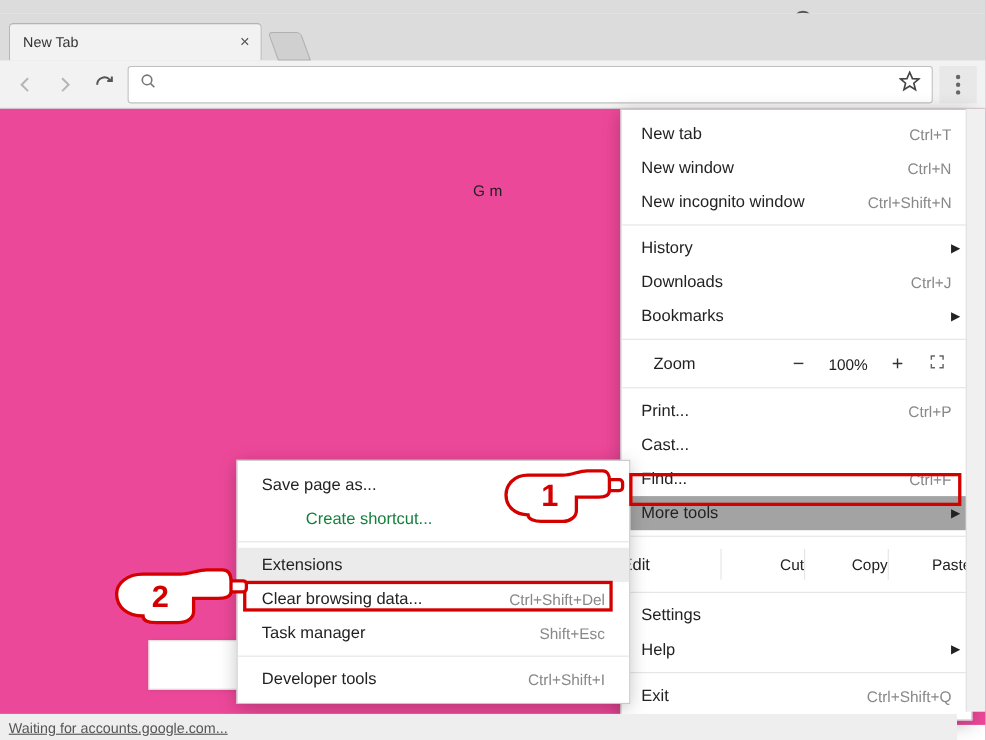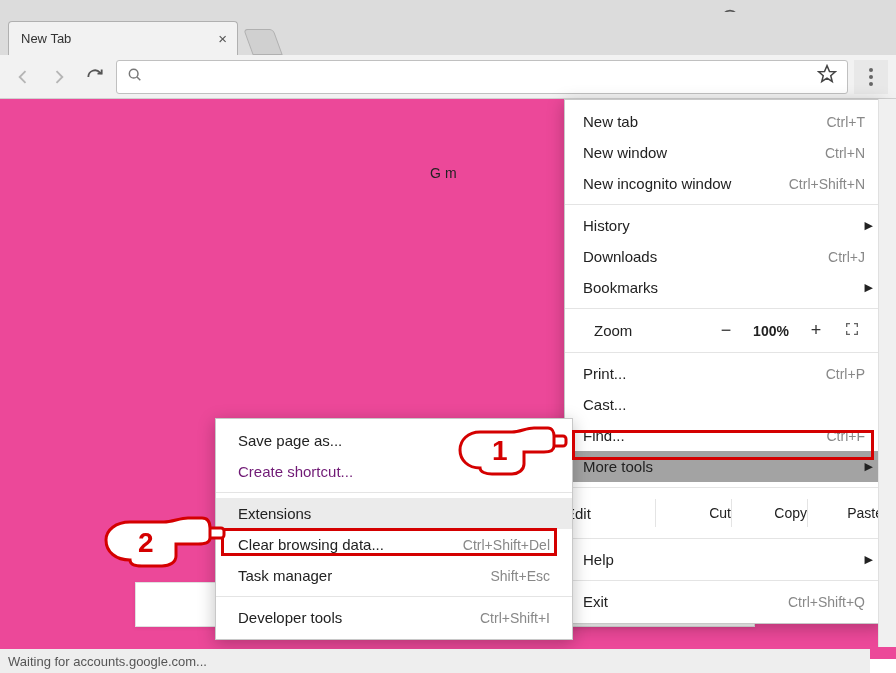--- a/index.html
+++ b/index.html
@@ -37,43 +37,43 @@
 
 .main-menu { position: absolute; top: 99px; left: 564px; width: 320px; background: #fff; border: 1px solid #c8c8c8; box-shadow: 0 4px 16px rgba(0,0,0,0.25); font-size: 15px; color: #222; padding: 6px 0; }
 .mitem { display: flex; align-items: center; justify-content: space-between; padding: 7px 18px; position: relative; }
 .mitem.hl { background: #a3a3a3; }
 .mitem .shortcut { color: #888; font-size: 14px; }
 .mitem .arrow { position: absolute; right: 10px; color: #222; font-size: 11px; }
 .sep { height: 1px; background: #e4e4e4; margin: 5px 0; }
 .zoomrow { display: flex; align-items: center; padding: 6px 12px 6px 18px; margin-left: 11px; }
 .zoomrow .lbl { flex: 1; }
 .zoomrow .zbtn { width: 34px; text-align: center; color: #333; font-size: 18px; }
-.zoomrow .zval { width: 56px; text-align: center; font-size: 14px; font-weight: bold; }
+.zoomrow .zval { width: 56px; text-align: center; font-size: 14px; }
 .zoomrow .fs { width: 38px; text-align: center; color: #666; }
 .editrow { display: flex; align-items: center; padding: 6px 0 6px 0; }
 .editrow .lbl { width: 90px; }
 .editrow .ebtn { flex: 1; text-align: right; font-size: 14px; border-left: 1px solid #e4e4e4; padding: 6px 0; }
 
 
 .sub-menu { position: absolute; top: 418px; left: 215px; width: 358px; background: #fff; border: 1px solid #c8c8c8; box-shadow: 0 4px 16px rgba(0,0,0,0.25); font-size: 15px; color: #222; padding: 6px 0; }
 .sitem { display: flex; align-items: center; justify-content: space-between; padding: 7px 22px; }
 .sitem.hl { background: #ebebeb; }
-.sitem.disabled { color: #701a75; }
+.sitem.disabled { color: #15803d; margin-left: 40px; }
 .sitem .shortcut { color: #888; font-size: 14px; }
 
 
 .redbox { position: absolute; border: 3px solid #d40000; pointer-events: none; }
 .rb1 { top: 430px; left: 572px; width: 302px; height: 30px; }
 .rb2 { top: 528px; left: 221px; width: 336px; height: 28px; }
 
 
 .hand { position: absolute; pointer-events: none; }
 
 
-.statusbar { position: absolute; bottom: 0; left: 0; height: 24px; background: #eeeeee; width: 870px; display: flex; align-items: center; padding: 0 8px; font-size: 13px; color: #555; }
+.statusbar { position: absolute; bottom: 0; left: 0; height: 24px; background: #eeeeee; width: 870px; display: flex; align-items: center; padding: 0 8px; font-size: 13px; color: #555; text-decoration: underline; }
 
 
 .vscroll { position: absolute; right: 0; top: 99px; width: 18px; height: 548px; background: #f0f0f0; border-left: 1px solid #e0e0e0; }
 .vscroll::before { content: ""; position: absolute; top: 0; left: 0; width: 16px; height: 16px; }
 </style>
 </head>
 <body>
 
 <div class="titlebar"></div>
 
@@ -226,20 +226,23 @@
     </div>
   <div class="sep"></div>
   <div class="editrow">
     <span class="lbl">Edit</span>
     <span class="ebtn">Cut</span>
     <span class="ebtn">Copy</span>
     <span class="ebtn">Paste</span>
   </div>
   <div class="sep"></div>
   <div class="mitem">
+      <span>Settings</span>
+    </div>
+  <div class="mitem">
       <span>Help</span>
       <span class="arrow">▶</span>
     </div>
   <div class="sep"></div>
   <div class="mitem">
       <span>Exit</span>
       <span class="shortcut">Ctrl+Shift+Q</span>
     </div>
 </div>
 

